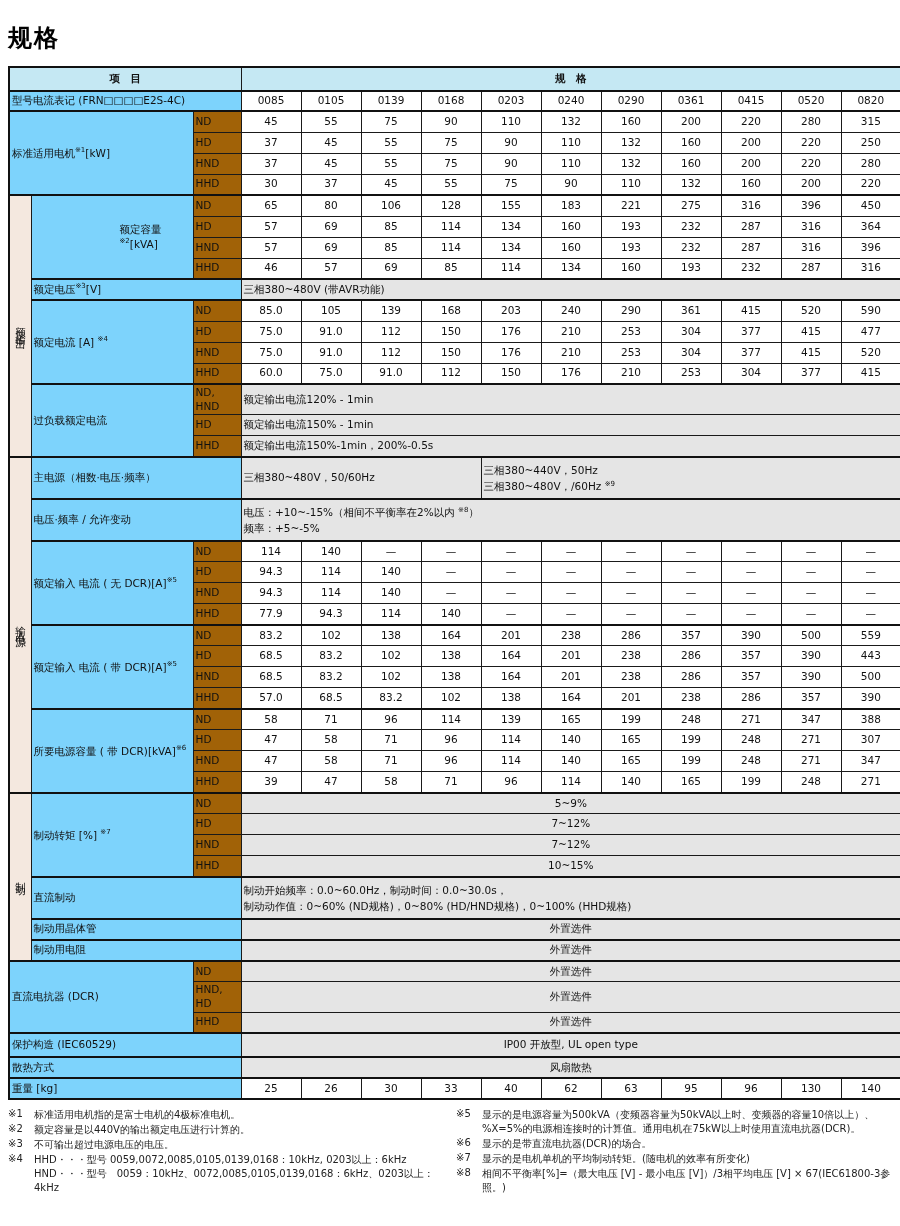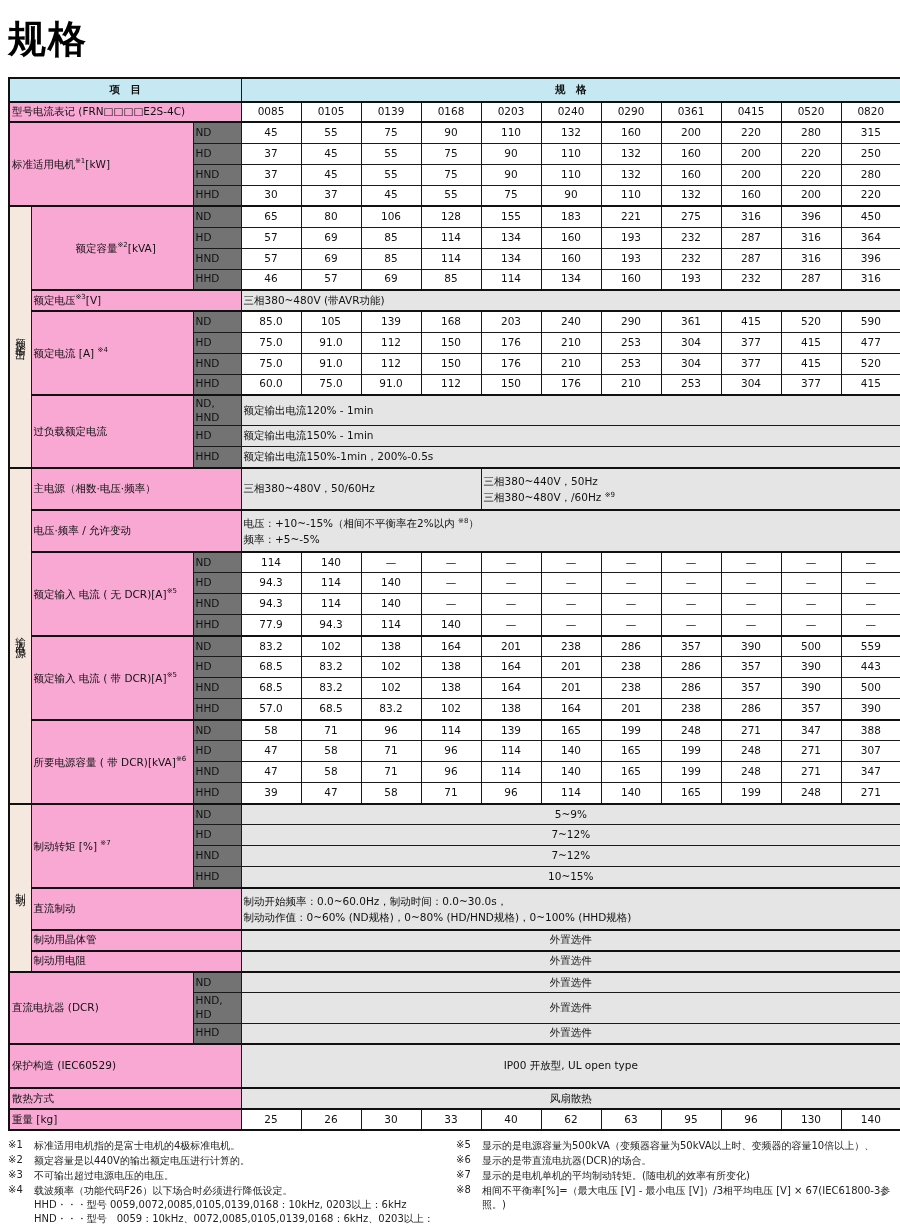--- a/index.html
+++ b/index.html
@@ -1,31 +1,31 @@
 <!DOCTYPE html>
 <html><head>
 <meta charset="utf-8">
 <style>
   html,body { margin:0; padding:0; background:#ffffff; }
   body { width:900px; height:1226px; font-family:"DejaVu Sans","Liberation Sans",sans-serif; color:#111; }
   .page { padding:4px 8px 0 8px; }
-  .title { font-size:38px; font-weight:bold; margin:10px 0 12px 0; letter-spacing:2px; color:#000; }
+  .title { font-size:24px; font-weight:bold; margin:18px 0 12px 0; letter-spacing:2px; color:#000; }
   .banner { background:#1cb2dc; color:#fff; font-size:17px; font-weight:bold; padding:4px 10px 5px 10px; margin-bottom:7px; letter-spacing:1px; }
   table.spec { border-collapse:collapse; table-layout:fixed; width:892px; border:2.5px solid #111; }
   .spec td { border:1.5px solid #1a1a1a; padding:1px 2px; font-size:10.5px; line-height:1.3; overflow:hidden; vertical-align:middle; }
   .spec tr { height:21px; }
   .spec tr.rh { height:24px; }
   .spec tr.rm { height:20px; }
   .spec tr.h2 { height:42px; }
-  .spec tr.tall { height:44px; }
+  .spec tr.tall { height:24px; }
   .spec tr.bt > td { border-top:2.5px solid #111; }
   .hcell { background:#c5e8f3; text-align:center; font-weight:bold; font-size:11px; }
-  .lbl { background:#f9a8d4; text-align:left; padding-left:7px; }
-  .lbl.ind { padding-left:44px; }
-  .mode { background:#737373; text-align:left; padding-left:5px; font-size:10px; }
+  .lbl { background:#7dd3fc; text-align:left; padding-left:7px; }
+  .lbl.ind { padding-left:88px; }
+  .mode { background:#a16207; text-align:left; padding-left:5px; font-size:10px; }
   .vlbl { background:#f4e8df; writing-mode:vertical-rl; text-orientation:upright; text-align:center; font-size:10.5px; letter-spacing:4px; padding:2px 0; }
   .val { text-align:center; background:#fff; }
   .txt { text-align:left; padding-left:8px; background:#e5e5e5; }
   .txt.ctr { text-align:center; padding-left:2px; }
   .txt div { line-height:1.55; }
   .sup { font-size:7px; vertical-align:super; }
   .footnotes { display:flex; gap:12px; margin-top:8px; font-size:10px; color:#222; }
   .fncol { width:50%; }
   .fn { display:flex; margin-bottom:1px; }
   .fn .num { width:26px; flex:none; }
@@ -535,31 +535,31 @@
         </div>
         <div class="fn">
           <div class="num">※3</div>
           <div class="lines">
             <div>不可输出超过电源电压的电压。</div>
           </div>
         </div>
         <div class="fn">
           <div class="num">※4</div>
           <div class="lines">
-            <div>载波频率（功能代码F26）以下场合时必须进行降低设定。</div>
             <div>HHD・・・型号 0059,0072,0085,0105,0139,0168：10kHz, 0203以上：6kHz</div>
             <div>HND・・・型号　0059：10kHz、0072,0085,0105,0139,0168：6kHz、0203以上：4kHz</div>
           </div>
         </div>
       </div>
     <div class="fncol" id="fn-right">
         <div class="fn">
           <div class="num">※5</div>
           <div class="lines">
             <div>显示的是电源容量为500kVA（变频器容量为50kVA以上时、变频器的容量10倍以上）、</div>
+            <div>%X=5%的电源相连接时的计算值。通用电机在75kW以上时使用直流电抗器(DCR)。</div>
           </div>
         </div>
         <div class="fn">
           <div class="num">※6</div>
           <div class="lines">
             <div>显示的是带直流电抗器(DCR)的场合。</div>
           </div>
         </div>
         <div class="fn">
           <div class="num">※7</div>

